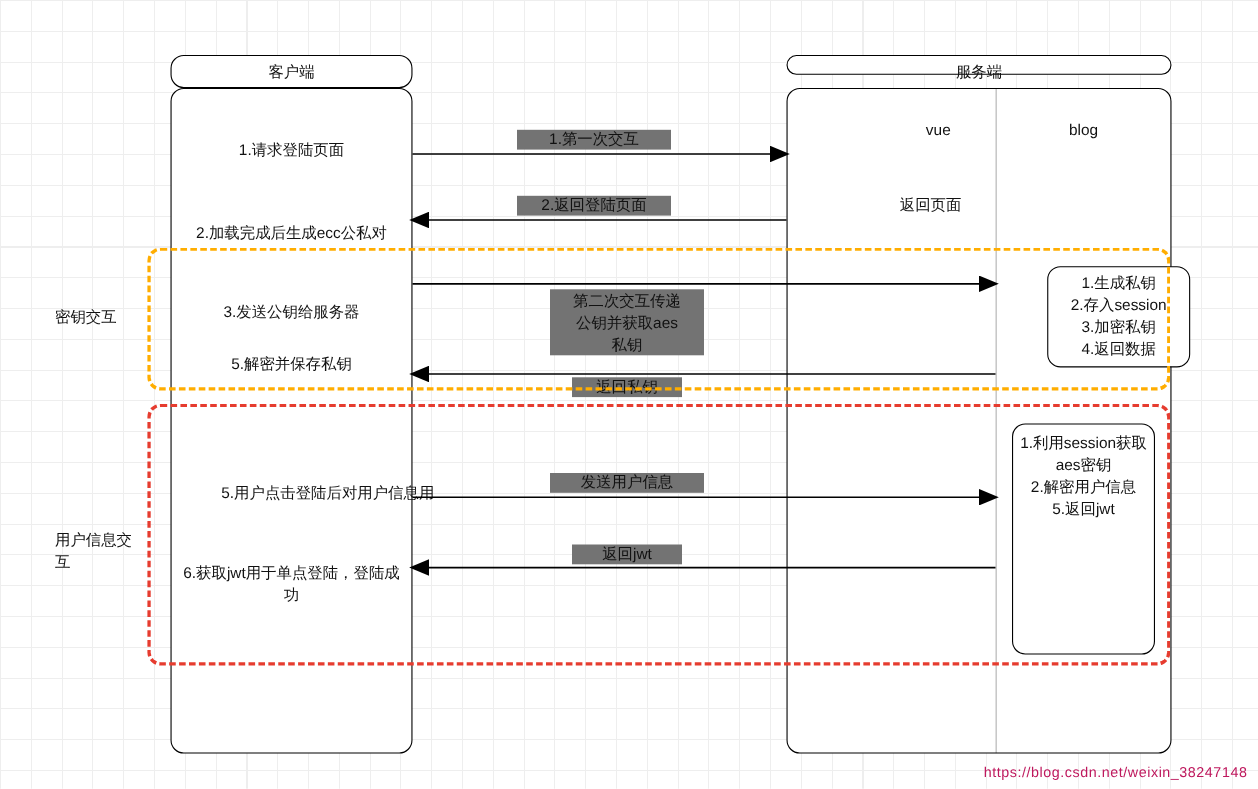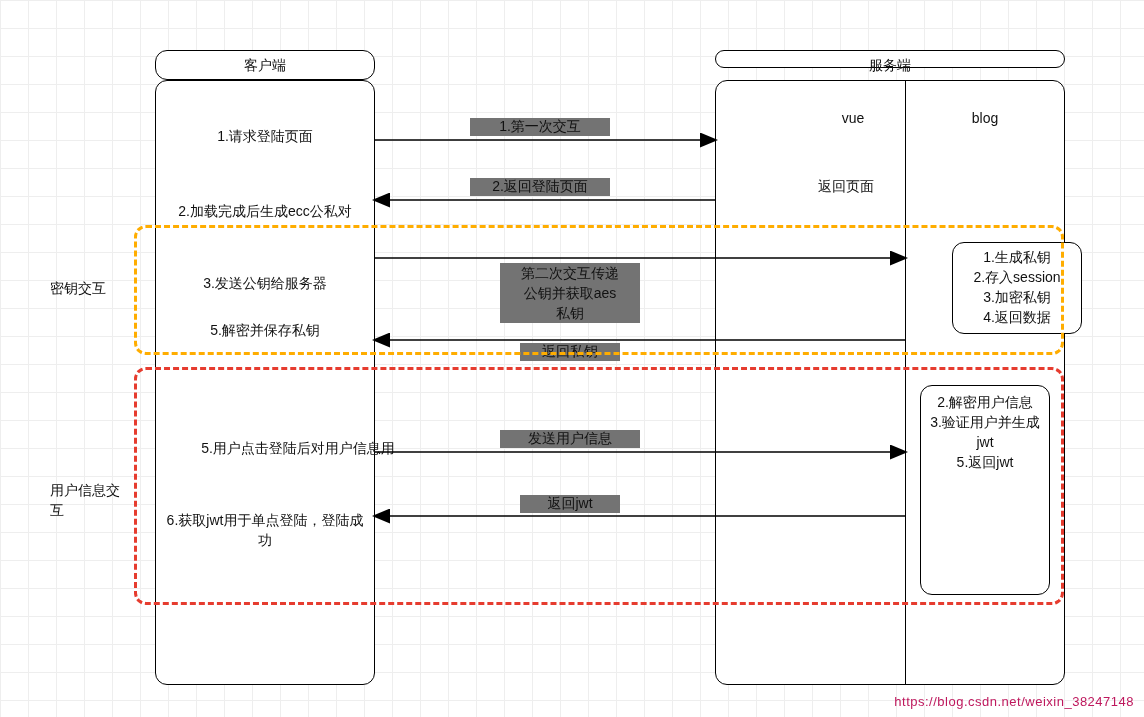--- a/index.html
+++ b/index.html
@@ -55,22 +55,22 @@
 <div class="abs center" style="left:715px; top:178px; width:190px;margin-left:36px;">返回页面</div>
 
 <div class="abs box" style="left:920px; top:242px; width:130px; height:92px; padding:4px 6px; line-height:20px;margin-left:32px;">
   <div class="center">1.生成私钥</div>
   <div class="center">2.存入session</div>
   <div class="center">3.加密私钥</div>
   <div class="center">4.返回数据</div>
 </div>
 
 <div class="abs box" style="left:920px; top:385px; width:130px; height:210px; padding:6px 6px; line-height:20px;">
+  <div class="center">1.利用session获取aes密钥</div>
   <div class="center">2.解密用户信息</div>
-  <div class="center">3.验证用户并生成jwt</div>
   <div class="center">5.返回jwt</div>
 </div>
 
 <svg class="arrow" style="left:0;top:0;width:1144px;height:717px;">
   <defs>
     <marker id="ah" markerWidth="12" markerHeight="10" refX="10" refY="5" orient="auto">
       <path d="M0,0 L12,5 L0,10 z" fill="#000"></path>
     </marker>
   </defs>
 

